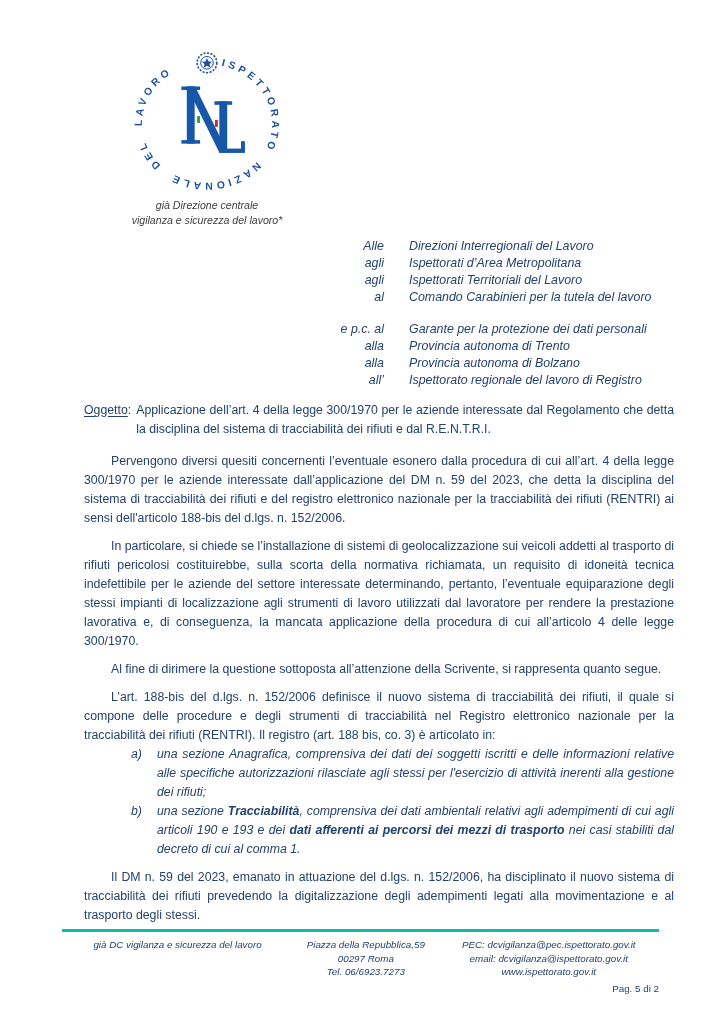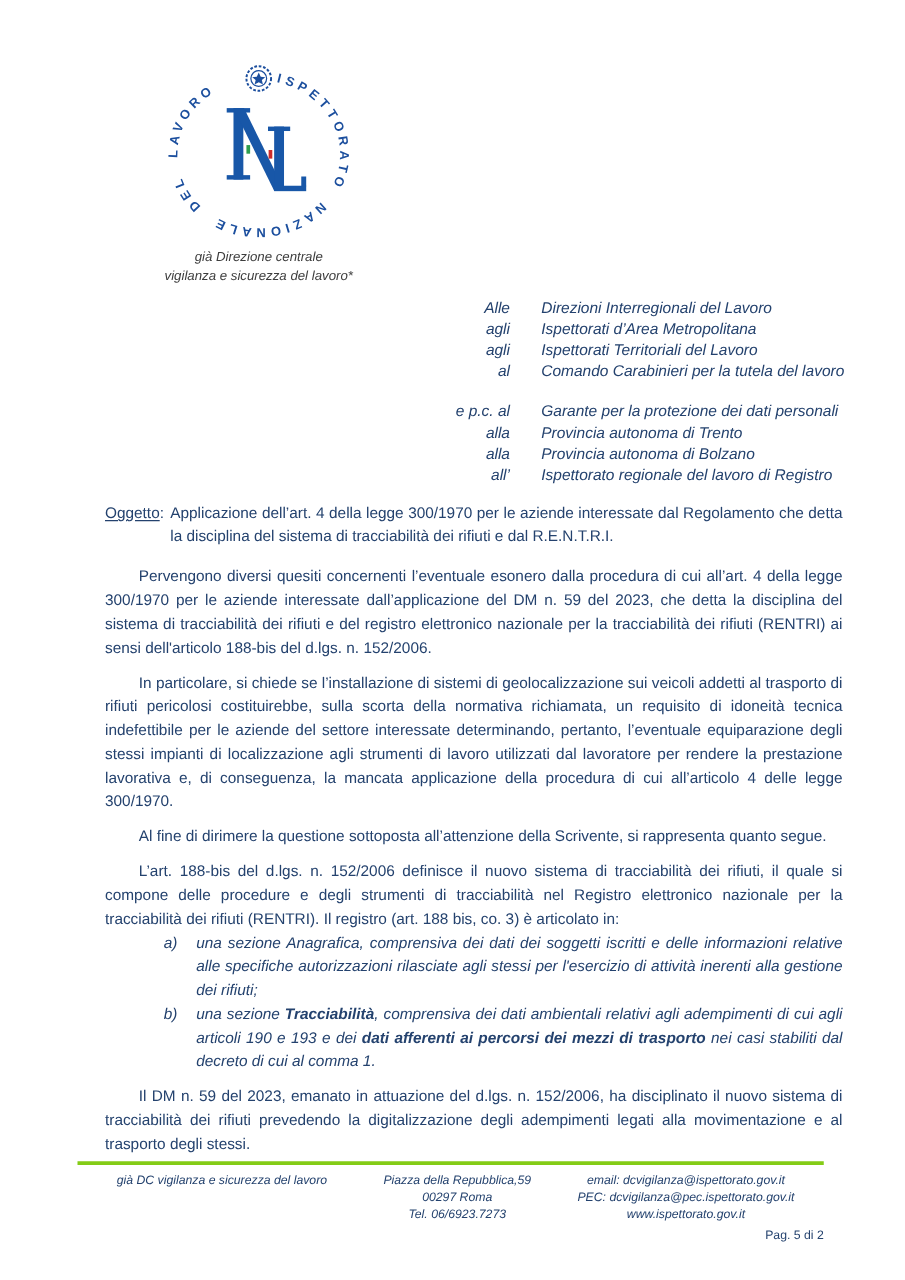--- a/index.html
+++ b/index.html
@@ -7,21 +7,21 @@
   .page {
     position:relative; width:724px; height:1024px; margin:0 auto;
     background:#ffffff; overflow:hidden;
     font-family:"Liberation Sans", sans-serif;
     color:#24426e;
   }
   
   .logo-block { position:absolute; left:123px; top:50px; width:168px; text-align:center; }
   .logo-caption { margin-top:4px; font-style:italic; color:#3d3d3d; font-size:10.6px; line-height:14.5px; }
   
-  .addr-block { position:absolute; left:344px; top:238px; width:334px;
+  .addr-block { position:absolute; left:320px; top:238px; width:334px;
     font-style:italic; font-size:12.4px; line-height:17px; }
   .addr-row { display:flex; }
   .addr-label { width:64px; text-align:right; flex:0 0 64px; }
   .addr-name { margin-left:25px; flex:1; }
   .addr-gap { height:15px; }
   
   .content { position:absolute; left:84px; top:401px; width:590px;
     font-size:12.3px; line-height:19px; text-align:justify; }
   .subject { display:flex; margin-bottom:13px; }
   .subject-label { white-space:nowrap; margin-right:5px; }
@@ -29,21 +29,21 @@
   .content p { text-indent:27px; margin-bottom:9px; }
   .content p.no-space { margin-bottom:0; }
   .doc-list { padding-left:47px; font-style:italic; }
   .doc-list-item { display:flex; }
   .doc-marker { flex:0 0 26px; }
   .doc-item-text { flex:1; text-align:justify; }
   .doc-item-text .bold { font-weight:bold; }
   .p-after-list { margin-top:9px; }
   
   .footer { position:absolute; left:62px; top:929px; width:597px;
-    border-top:3px solid #84cc16; padding-top:6px; }
+    border-top:3px solid #14b8a6; padding-top:6px; }
   .footer-cols { display:flex; justify-content:space-between;
     font-style:italic; font-size:9.8px; line-height:13.5px; }
   .fcol { text-align:center; }
   .fcol-left { width:262px; }
   .fcol-center { width:165px; }
   .fcol-right { width:250px; }
   .page-num { text-align:right; font-size:9.8px; margin-top:4px; }
 </style>
 </head>
 <body>
@@ -151,21 +151,21 @@
     <div class="footer-cols">
       <div class="fcol fcol-left">
         <div>già DC vigilanza e sicurezza del lavoro</div>
       </div>
       <div class="fcol fcol-center">
         <div>Piazza della Repubblica,59</div>
         <div>00297 Roma</div>
         <div>Tel. 06/6923.7273</div>
       </div>
       <div class="fcol fcol-right">
+        <div>PEC: dcvigilanza@pec.ispettorato.gov.it</div>
         <div>email: dcvigilanza@ispettorato.gov.it</div>
-        <div>PEC: dcvigilanza@pec.ispettorato.gov.it</div>
         <div>www.ispettorato.gov.it</div>
       </div>
     </div>
     <div class="page-num">Pag. 5 di 2</div>
   </div>
 
 </div>
 
 </body></html>

